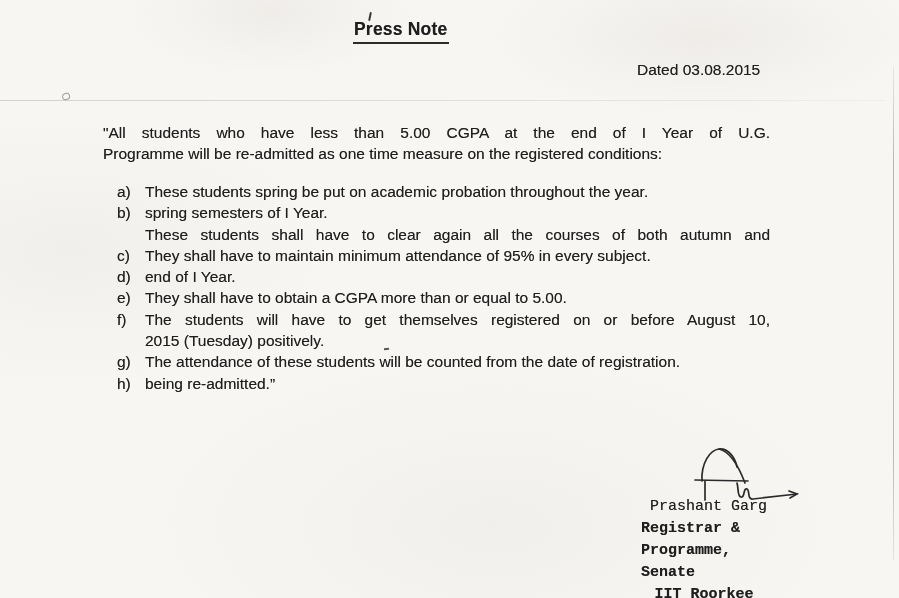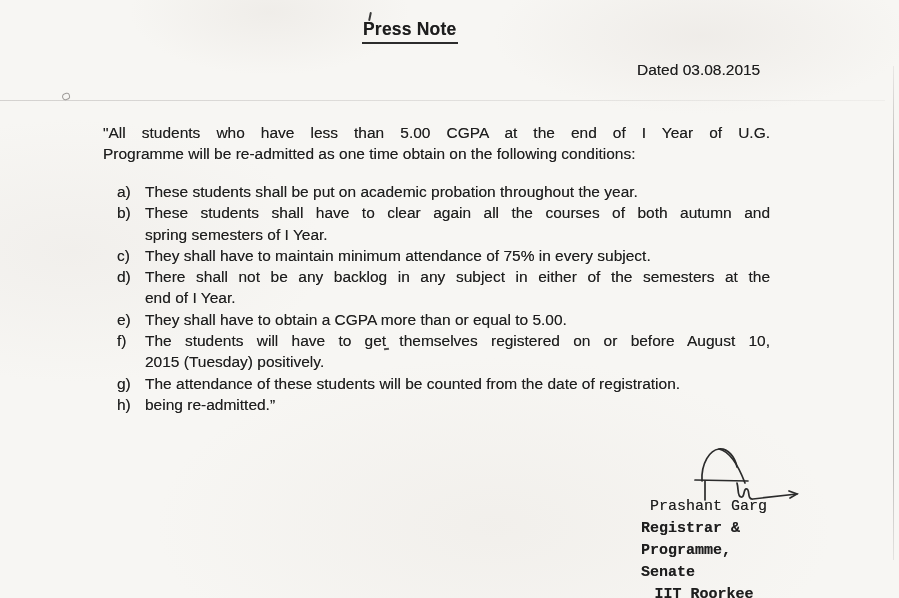--- a/index.html
+++ b/index.html
@@ -10,21 +10,21 @@
     background-color:#f7f6f3;
     background-image:
       radial-gradient(ellipse 320px 120px at 78% 6%, rgba(224,218,213,0.35), transparent 65%),
       radial-gradient(ellipse 420px 220px at 8% 42%, rgba(226,221,217,0.28), transparent 60%),
       radial-gradient(ellipse 520px 260px at 55% 88%, rgba(229,224,218,0.30), transparent 65%),
       radial-gradient(ellipse 200px 90px at 30% 2%, rgba(222,216,210,0.30), transparent 70%);
     position:relative;
   }
   .ink { text-shadow:0 0 0.5px rgba(25,25,25,0.55); }
 
-  .title-wrap { position:absolute; left:362px; top:19px; }
+  .title-wrap { position:absolute; left:353px; top:19px; }
   .title-text {
     display:inline-block; font-size:17.5px; font-weight:700; letter-spacing:0.2px;
     border-bottom:2px solid #2c2c2c; padding:0 2px 2px 1px;
   }
   .title-tick { position:absolute; left:369px; top:12px; width:2px; height:9px;
     background:#3a3a3a; transform:rotate(12deg); border-radius:1px; }
 
   .date-line { position:absolute; left:637px; top:61px; font-size:15.5px;text-align:right; }
 
   .scanline { position:absolute; left:0; top:100px; width:885px; height:1px;
@@ -64,40 +64,39 @@
 
   <div class="date-line ink">Dated 03.08.2015</div>
 
   <div class="scanline"></div>
   <div class="edge-shadow"></div>
   <div class="speck-squiggle"></div>
   <div class="speck-dash"></div>
 
   <div class="intro ink">
     <div class="line fill">"All students who have less than 5.00 CGPA at the end of I Year of U.G.</div>
-    <div class="line">Programme will be re-admitted as one time obtain on the following conditions:</div>
+    <div class="line">Programme will be re-admitted as one time measure on the registered conditions:</div>
   </div>
 
   <div class="list ink">
     <div class="item">
       <span class="lab">a)</span>
-      <div class="line">These students shall be put on academic probation throughout the year.</div>
+      <div class="line">These students spring be put on academic probation throughout the year.</div>
     </div>
     <div class="item">
       <span class="lab">b)</span>
+      <div class="line">spring semesters of I Year.</div>
       <div class="line fill">These students shall have to clear again all the courses of both autumn and</div>
-      <div class="line">spring semesters of I Year.</div>
     </div>
     <div class="item">
       <span class="lab">c)</span>
-      <div class="line">They shall have to maintain minimum attendance of 75% in every subject.</div>
+      <div class="line">They shall have to maintain minimum attendance of 95% in every subject.</div>
     </div>
     <div class="item">
       <span class="lab">d)</span>
-      <div class="line fill">There shall not be any backlog in any subject in either of the semesters at the</div>
       <div class="line">end of I Year.</div>
     </div>
     <div class="item">
       <span class="lab">e)</span>
       <div class="line">They shall have to obtain a CGPA more than or equal to 5.00.</div>
     </div>
     <div class="item">
       <span class="lab">f)</span>
       <div class="line fill">The students will have to get themselves registered on or before August 10,</div>
       <div class="line">2015 (Tuesday) positively.</div>

